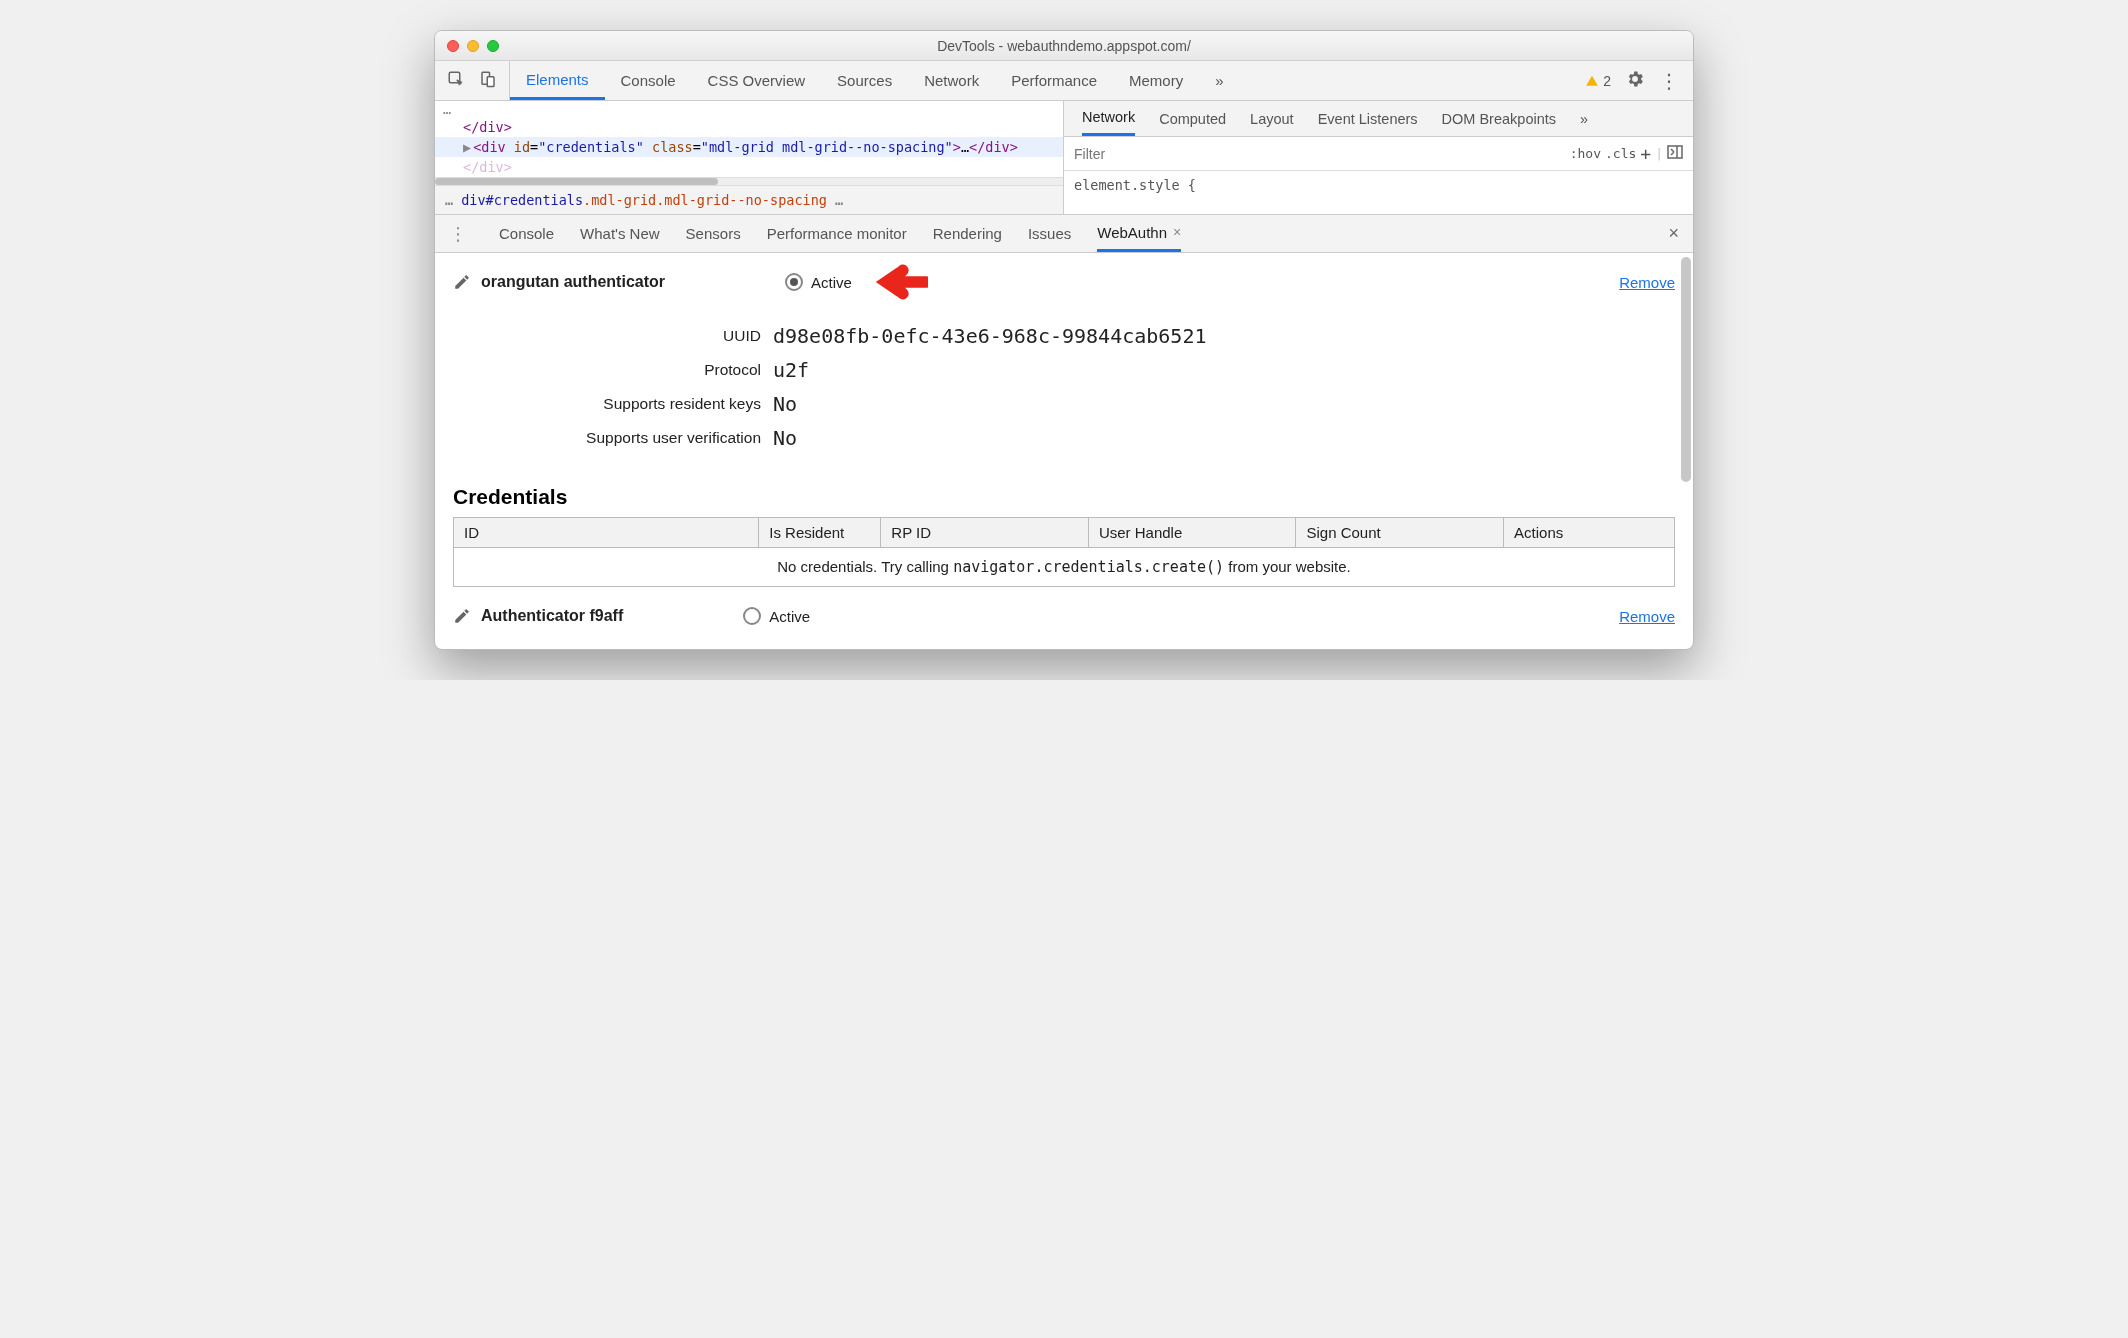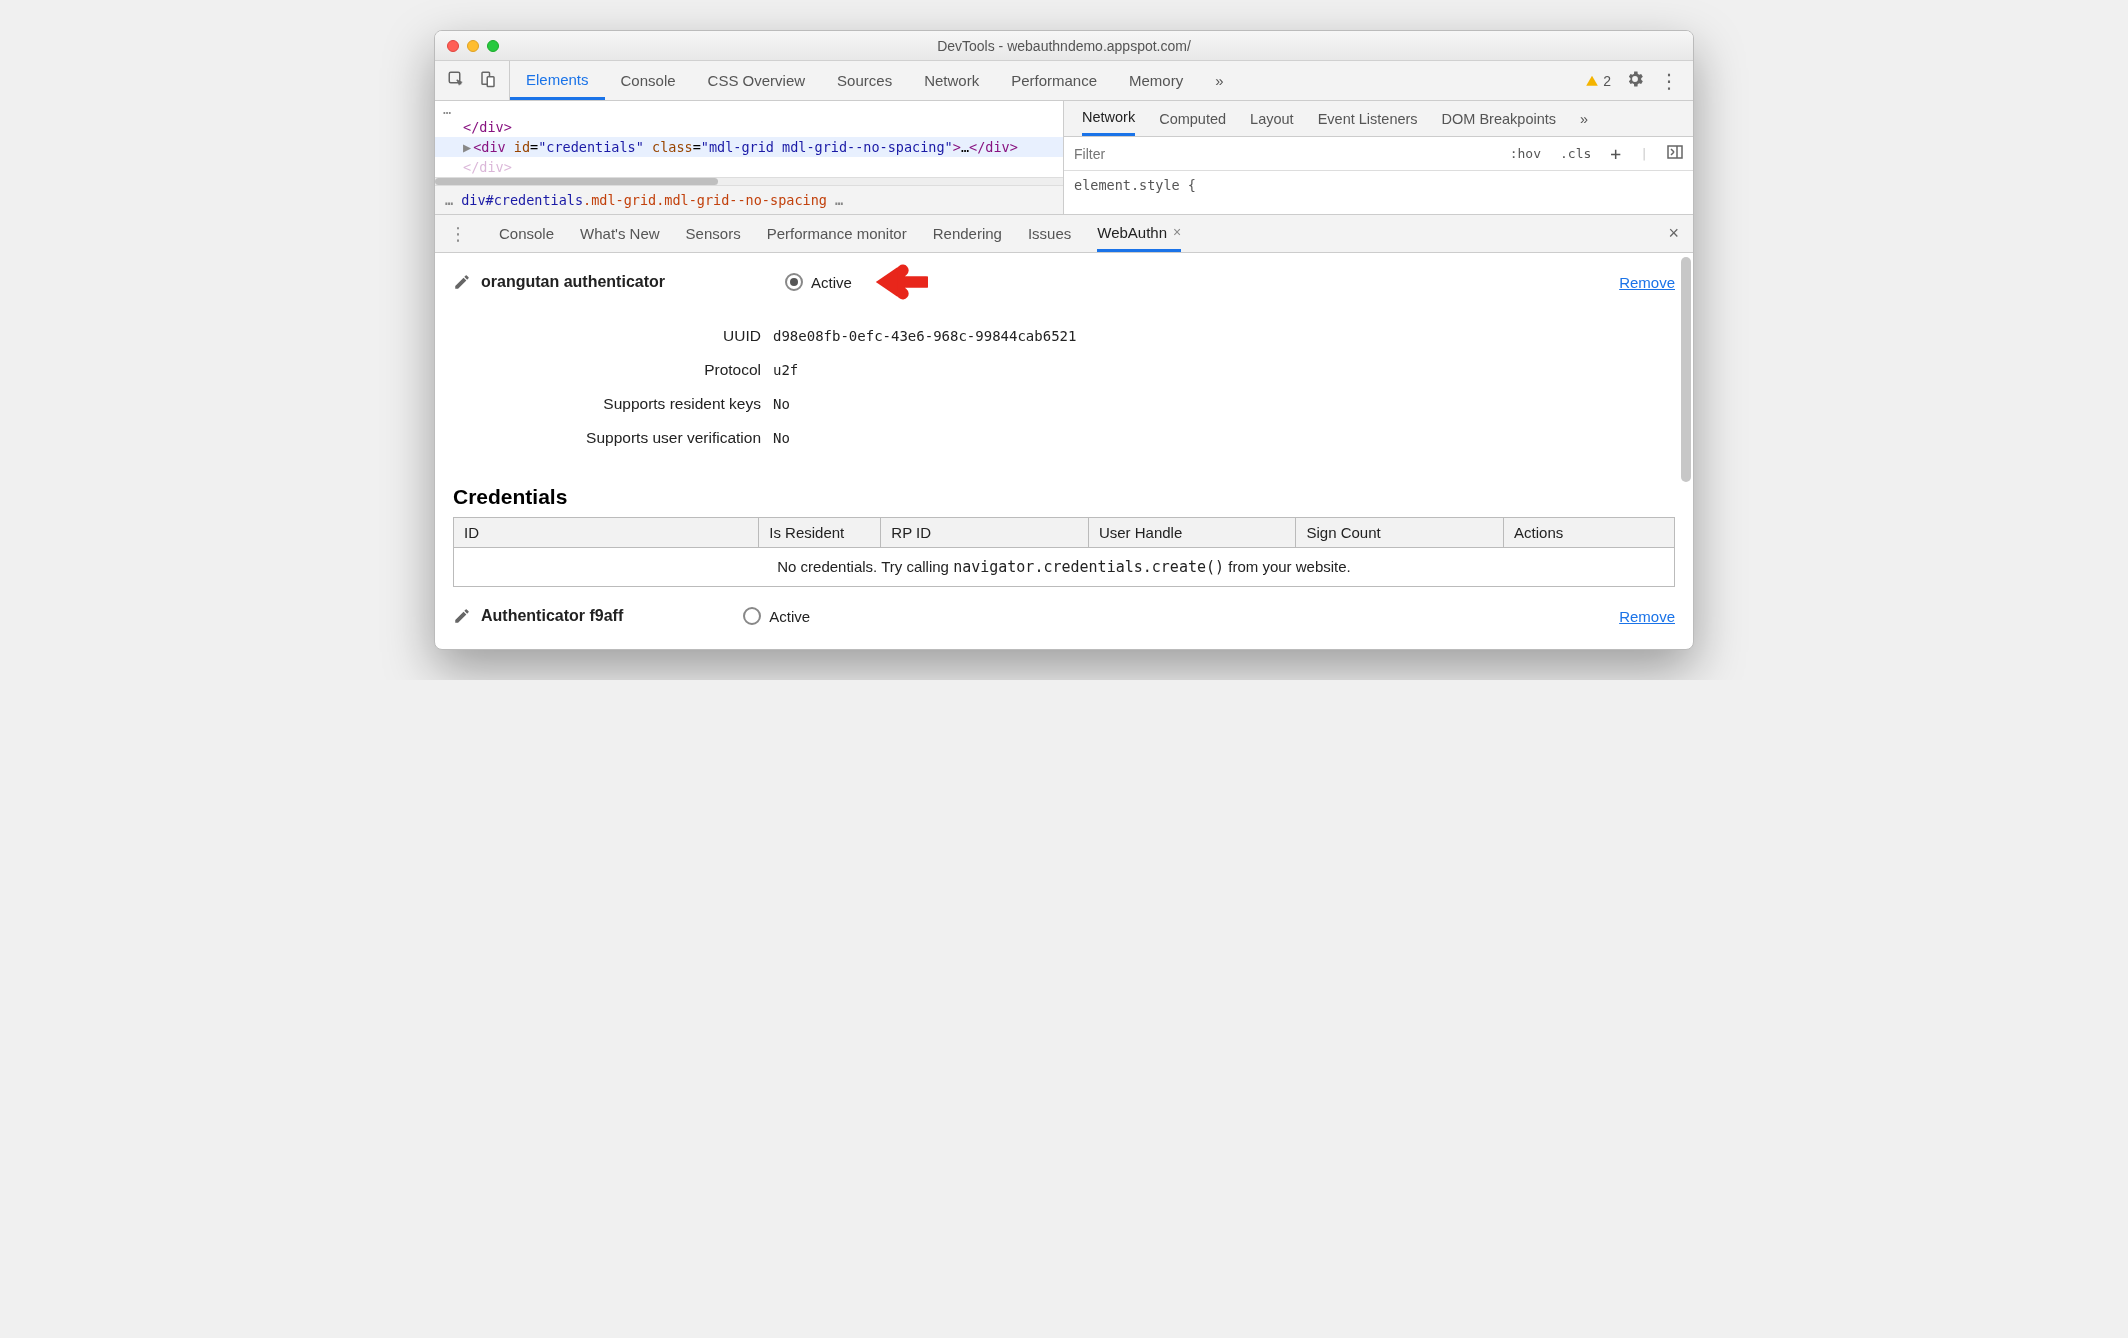--- a/index.html
+++ b/index.html
@@ -38,21 +38,21 @@
 .breadcrumb .dots{ color:#888; font-weight:bold;}
 .dom-scrollbar { height:8px; background:#eee; border-top:1px solid #ddd; position:relative;}
 .dom-scroll-thumb { position:absolute; left:0; top:0; height:100%; width:45%; background:#bfbfbf; border-radius:4px;}
 
 .styles-pane { width:50%;}
 .styles-tabs { display:flex; align-items:center; height:36px; border-bottom:1px solid #ccc; font-size:14.5px; gap:24px; padding:0 18px; background:#f3f3f3;}
 .styles-tabs .st-tab { cursor:pointer; color:#555; height:100%; display:flex; align-items:center;}
 .styles-tabs .st-tab.active { color:#222; border-bottom:3px solid #1a73e8;}
 .filter-row { display:flex; align-items:center; border-bottom:1px solid #ddd; height:34px;}
 .filter-input { flex:1; border:none; outline:none; padding:0 10px; font-size:14px; font-family:inherit;}
-.filter-btns { display:flex; align-items:center; gap:19px; padding:0 10px; font-family:Menlo,monospace; font-size:13px; color:#555;}
+.filter-btns { display:flex; align-items:center; gap:4px; padding:0 10px; font-family:Menlo,monospace; font-size:13px; color:#555;}
 .filter-sep{ color:#ccc;}
 .element-style { font-family: Menlo, Consolas, monospace; font-size:13.5px; padding:6px 10px; color:#555;}
 
 .drawer-tabs { display:flex; align-items:center; height:38px; border-bottom:1px solid #ccc; background:#f3f3f3; font-size:15px; padding:0 8px; gap:26px; position:relative;}
 .drawer-tabs .kebab-left { color:#888; font-size:18px; padding:0 6px; cursor:pointer;}
 .drawer-tabs .d-tab { cursor:pointer; color:#555; height:100%; display:flex; align-items:center; gap:6px;}
 .drawer-tabs .d-tab.active { color:#222; border-bottom:3px solid #1a73e8;}
 .drawer-tabs .close-x { font-size:14px; color:#888;}
 .drawer-close { position:absolute; right:14px; color:#666; font-size:18px; cursor:pointer;}
 
@@ -66,21 +66,21 @@
 .radio.checked::after { content:""; width:8px; height:8px; border-radius:50%; background:#555;}
 .radio-label { font-size:15px; color:#222;}
 .remove-link { margin-left:auto; color:#1a73e8; text-decoration:underline; font-size:15px; cursor:pointer;}
 
 .arrow-ann { width:58px; height:42px; margin-left:18px; }
 .arrow-ann svg { width:100%; height:100%;}
 
 .kv-rows { margin-top:22px;}
 .kv-row { display:flex; align-items:center; height:34px;}
 .kv-label { width:320px; text-align:right; padding-right:12px; font-size:15.5px; color:#222;}
-.kv-value { font-family: Menlo, Consolas, monospace; font-size:14px; color:#222;}
+.kv-value { font-family: Menlo, Consolas, monospace; font-size:20px; color:#222;}
 
 .cred-heading { font-weight:600; font-size:21px; padding:12px 18px 8px 18px;}
 .cred-table { width:calc(100% - 36px); margin:0 18px; border:1px solid #bbb; border-collapse:collapse; font-size:15px; color:#222;}
 .cred-table th { background:#f2f2f2; border:1px solid #bbb; text-align:left; padding:6px 10px; font-weight:400;}
 .cred-table td { border:1px solid #bbb; text-align:center; padding:10px;}
 .cred-table .nocred-code { font-family:Menlo,monospace; font-size:15px;}
 
 .right-scroll { position:absolute; right:2px; top:4px; bottom:4px; width:10px;}
 .right-scroll .track { position:absolute; inset:0; background:transparent;}
 .right-scroll .thumb { position:absolute; top:0; right:0; width:100%; height:58%; background:#c7c7c7; border-radius:5px;}

